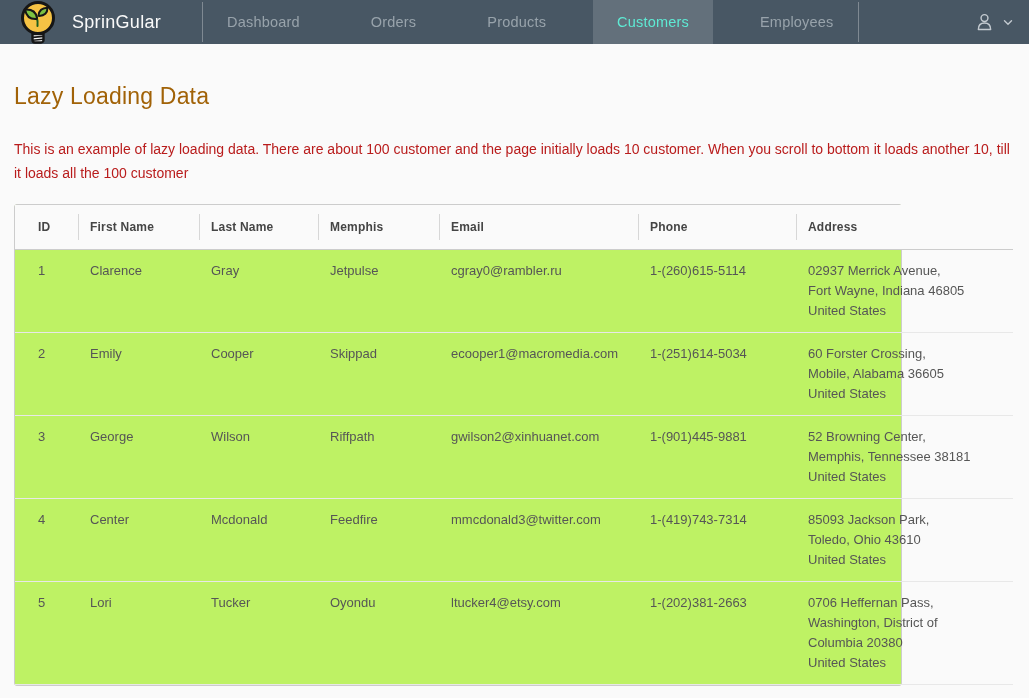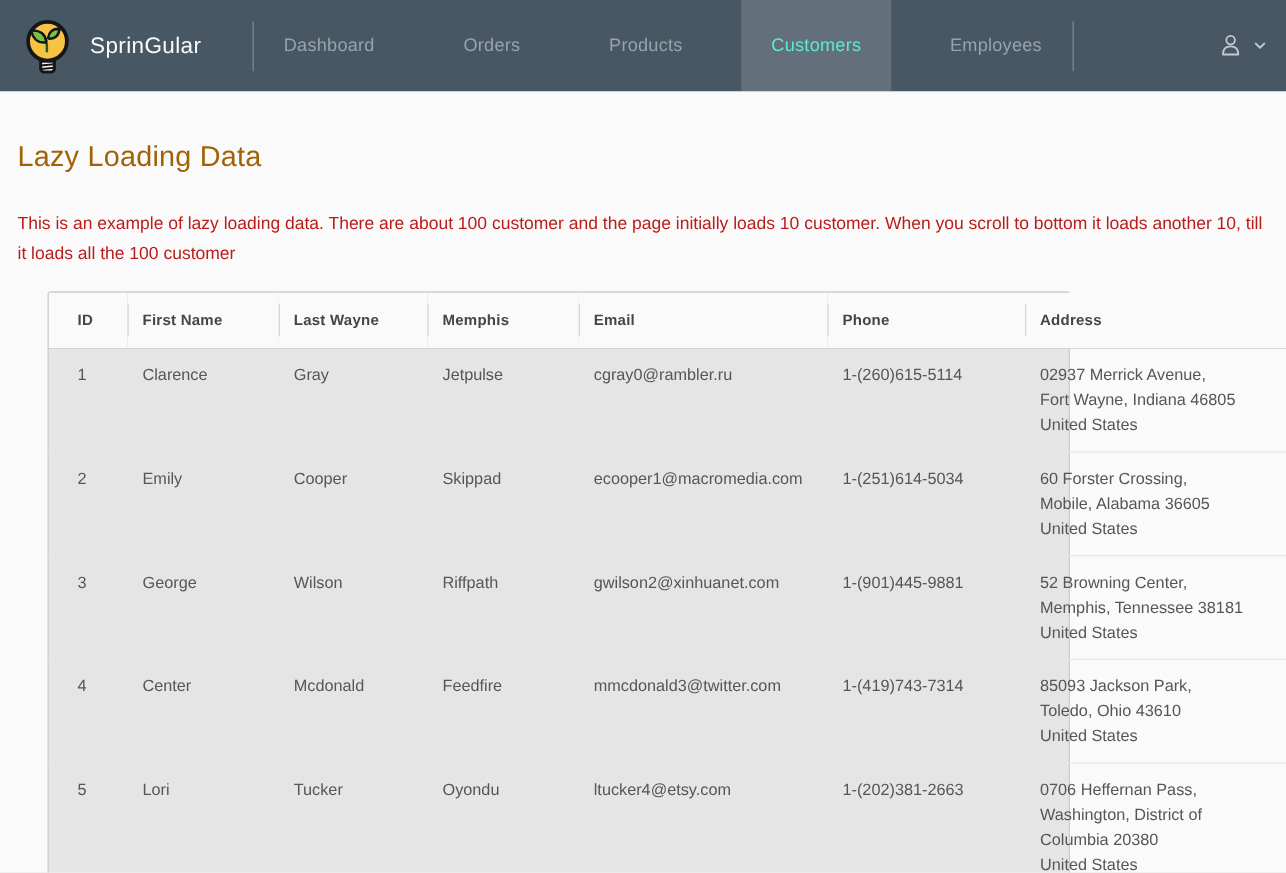--- a/index.html
+++ b/index.html
@@ -5,21 +5,21 @@
   * { margin: 0; padding: 0; box-sizing: border-box; }
   html, body { width: 1029px; height: 698px; overflow: hidden; }
   body {
     font-family: "Liberation Sans", sans-serif;
     background: #fafafa;
     color: #565656;
   }
 
   
   .app-header {
-    height: 73px;
+    height: 44px;
     background: #485764;
     display: flex;
     align-items: stretch;
   }
   .branding {
     display: flex;
     align-items: center;
     gap: 11px;
     padding-left: 15px;
     width: 202px;
@@ -77,25 +77,24 @@
     margin-top: 27px;
     max-width: 1001px;
     font-size: 14px;
     line-height: 24px;
     color: #b91c1c;
   }
 
   
   .datagrid {
     margin-top: 19px;
-    width: 818px;
-    background: #e5e5e5;
+    width: 888px;
+    background: #bef264;
     border: 1px solid #cccccc;
     border-radius: 3px;
-    margin-left: 24px;
   }
   table {
     width: 100%;
     table-layout: fixed;
     border-collapse: collapse;
   }
   thead th {
     position: relative;
     text-align: left;
     font-size: 12px;
@@ -194,21 +193,21 @@
           <col class="col-w-ln">
         <col class="col-w-co">
           <col class="col-w-em">
           <col class="col-w-ph">
           <col class="col-w-ad">
       </colgroup>
       <thead>
         <tr>
           <th class="col-id">ID</th>
           <th>First Name</th>
-          <th>Last Wayne</th>
+          <th>Last Name</th>
           <th>Memphis</th>
           <th>Email</th>
           <th>Phone</th>
           <th>Address</th>
         </tr>
       </thead>
       <tbody>
           <tr>
             <td class="cell-id">1</td>
             <td class="cell-first_name">Clarence</td>

